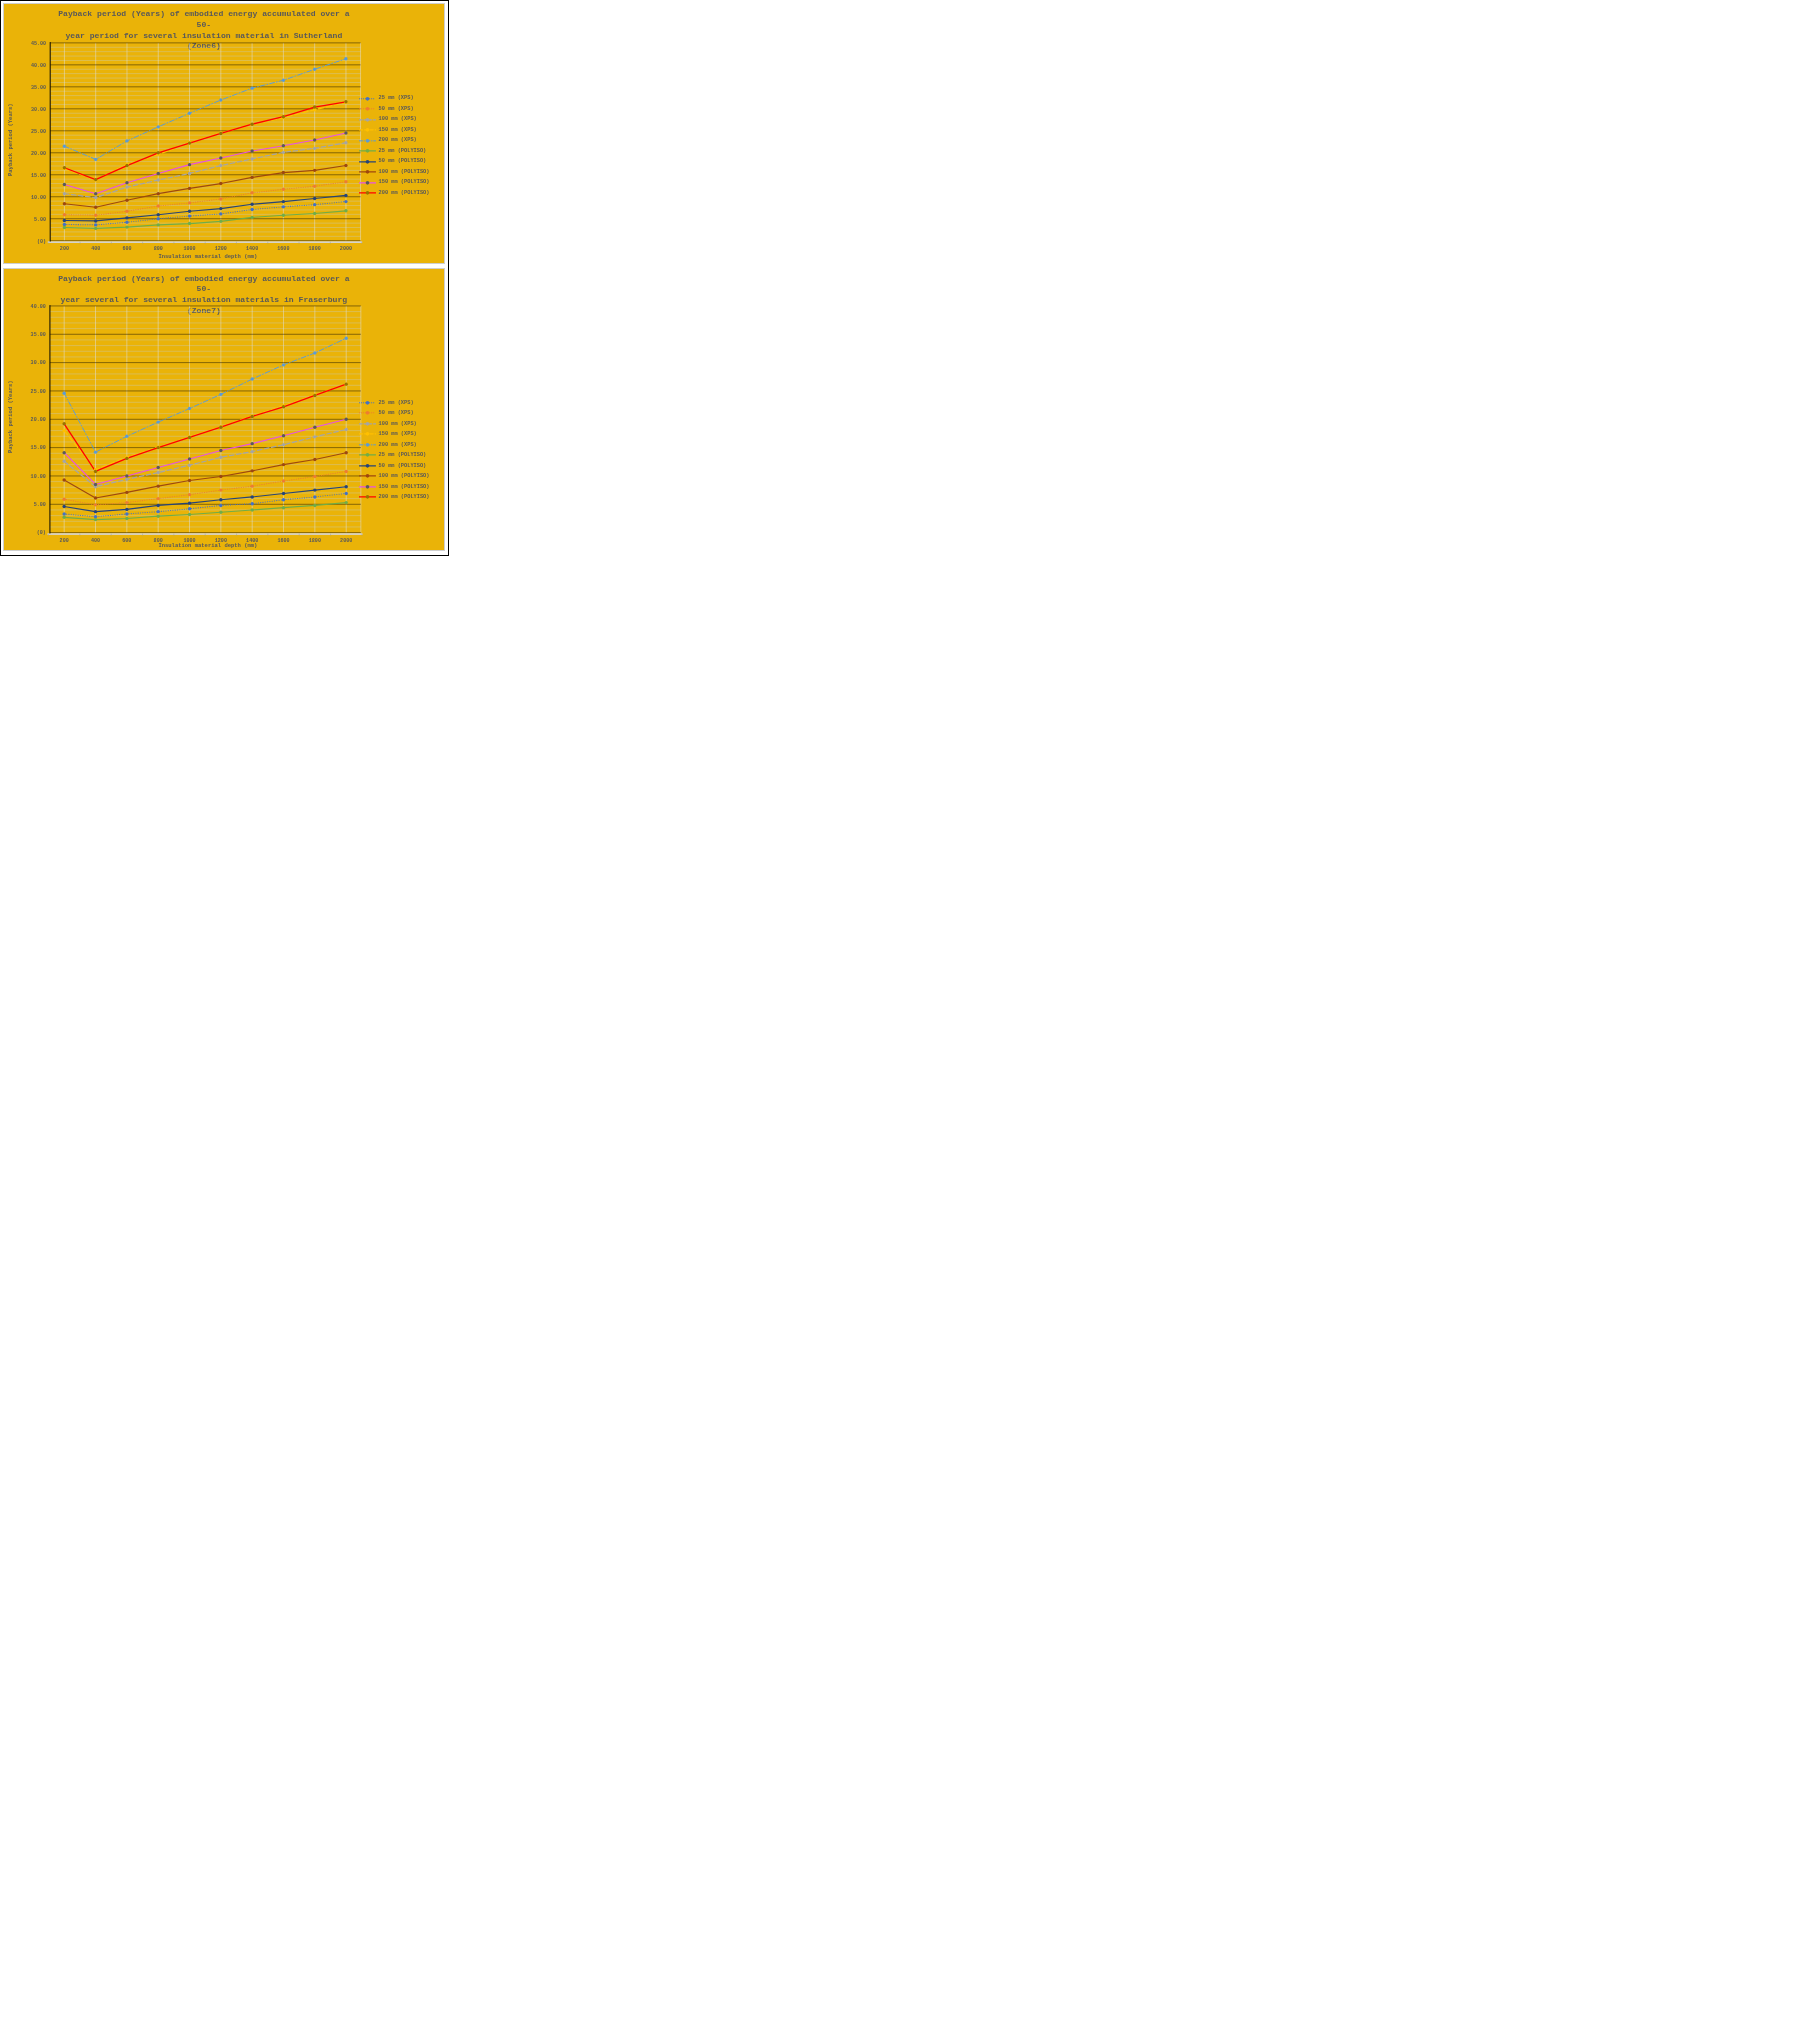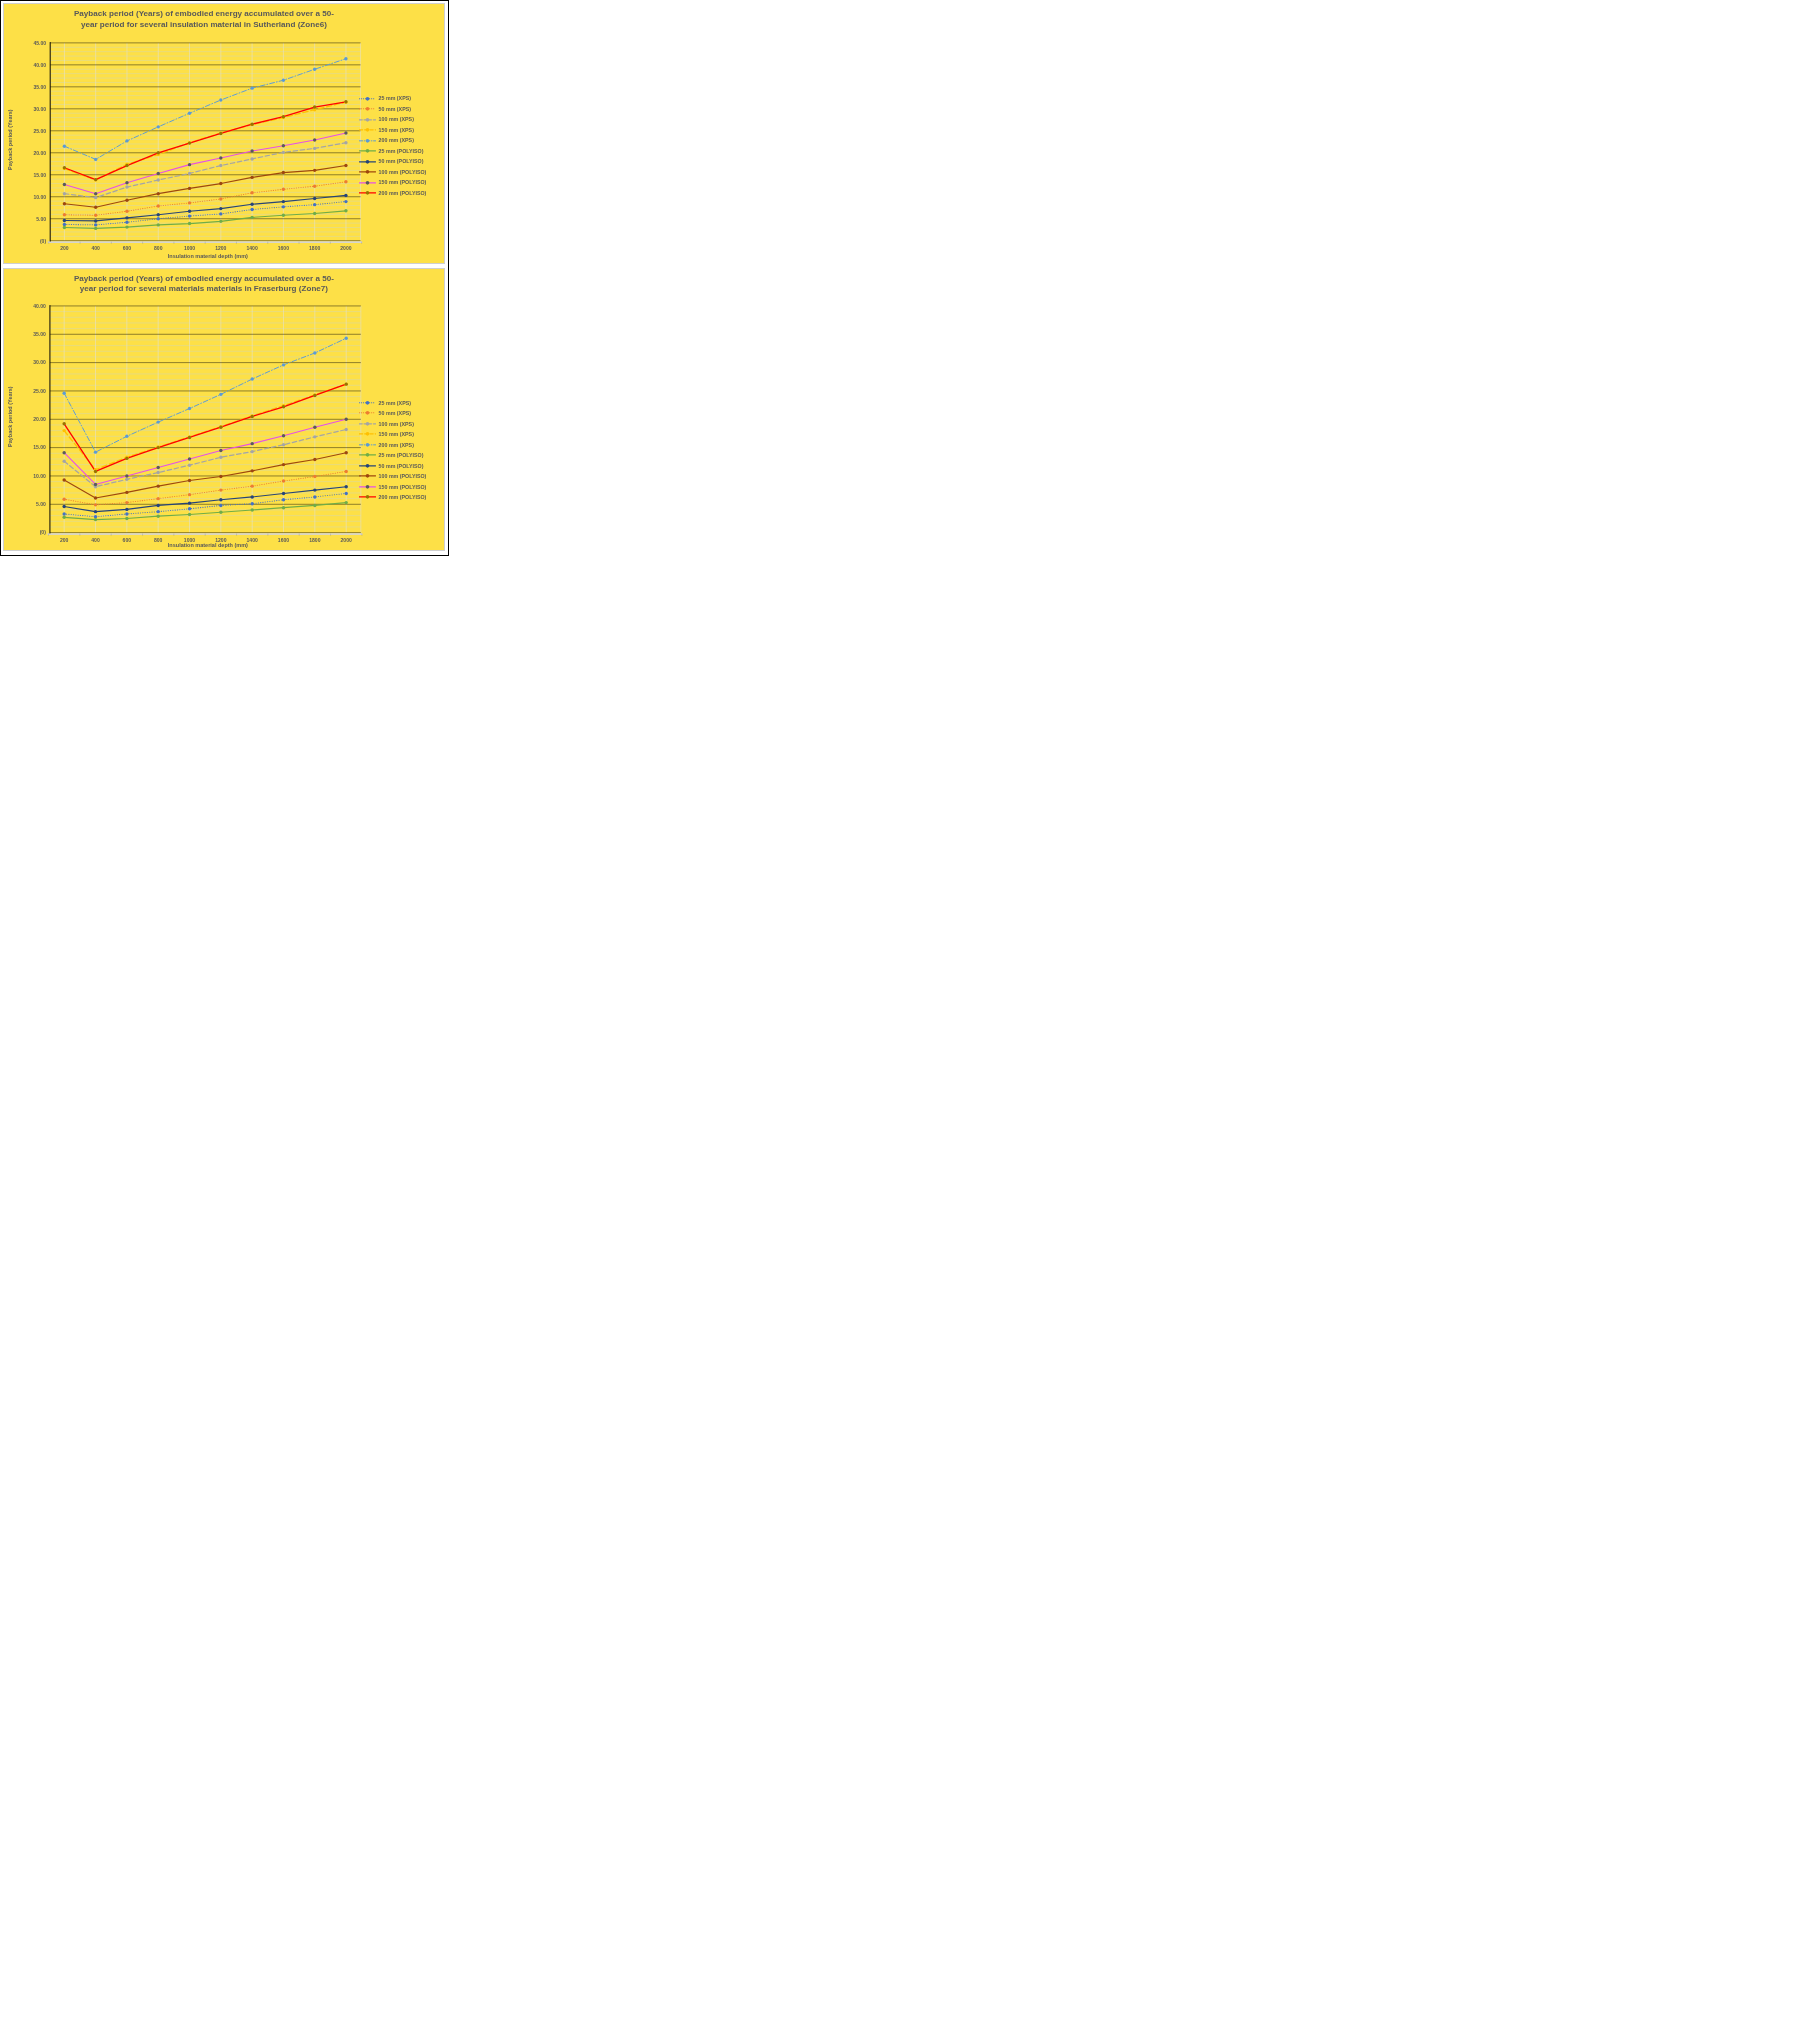--- a/index.html
+++ b/index.html
@@ -1,18 +1,18 @@
 <!DOCTYPE html>
 <html style="font-size:6.5px"><head>
 <meta charset="utf-8">
 <style>
   html,body{margin:0;padding:0;background:#fff;}
   body{width:449px;height:556px;font-family:"Liberation Sans",sans-serif;}
   .page{box-sizing:border-box;width:449px;height:556px;border:1.6px solid #000;padding:2.4px 2.4px;background:#fff;}
-  .panel{position:relative;box-sizing:border-box;width:442px;background:#fde047;border:0.6px solid #cfcfcf;}
+  .panel{position:relative;box-sizing:border-box;width:442px;background:#eab308;border:0.6px solid #cfcfcf;font-family:Liberation Mono, monospace;}
   .panel.p1{height:261px;margin-bottom:3.3px;}
   .panel.p2{height:283px;}
   .chart-title{position:absolute;top:4.9px;left:49px;width:301px;text-align:center;
     font-size:8.1px;line-height:1.32;font-weight:bold;color:#595959;}
   .y-title{position:absolute;left:2.4px;width:8.1px;text-align:center;
     font-size:5.5px;font-weight:bold;color:#595959;
     writing-mode:vertical-rl;transform:rotate(180deg);}
   .p1 .y-title{top:69px;height:134px;}
   .p2 .y-title{top:81px;height:134px;}
   .plot-svg{position:absolute;left:14.7px;}
@@ -345,21 +345,21 @@
           </svg>
           <span>200 mm (POLYISO)</span>
         </div>
       </div>
     <div class="x-title">Insulation material depth (mm)</div>
   </div>
 
   <div class="panel p2">
     <div class="chart-title">
       <div>Payback period (Years) of embodied energy accumulated over a 50-</div>
-      <div>year period for several materials materials in Fraserburg (Zone7)</div>
+      <div>year several for several insulation materials in Fraserburg (Zone7)</div>
     </div>
     <div class="y-title">Payback period (Years)</div>
     <svg class="plot-svg" width="350" height="250" viewBox="0 0 860 614">
         <g>
           <line x1="76" x2="840" y1="555.075" y2="555.075" stroke="#BFD5EE" stroke-width="0.8"></line>
           <line x1="76" x2="840" y1="541.15" y2="541.15" stroke="#BFD5EE" stroke-width="0.8"></line>
           <line x1="76" x2="840" y1="527.225" y2="527.225" stroke="#BFD5EE" stroke-width="0.8"></line>
           <line x1="76" x2="840" y1="513.3" y2="513.3" stroke="#BFD5EE" stroke-width="0.8"></line>
           <line x1="76" x2="840" y1="485.45" y2="485.45" stroke="#BFD5EE" stroke-width="0.8"></line>
           <line x1="76" x2="840" y1="471.525" y2="471.525" stroke="#BFD5EE" stroke-width="0.8"></line>

